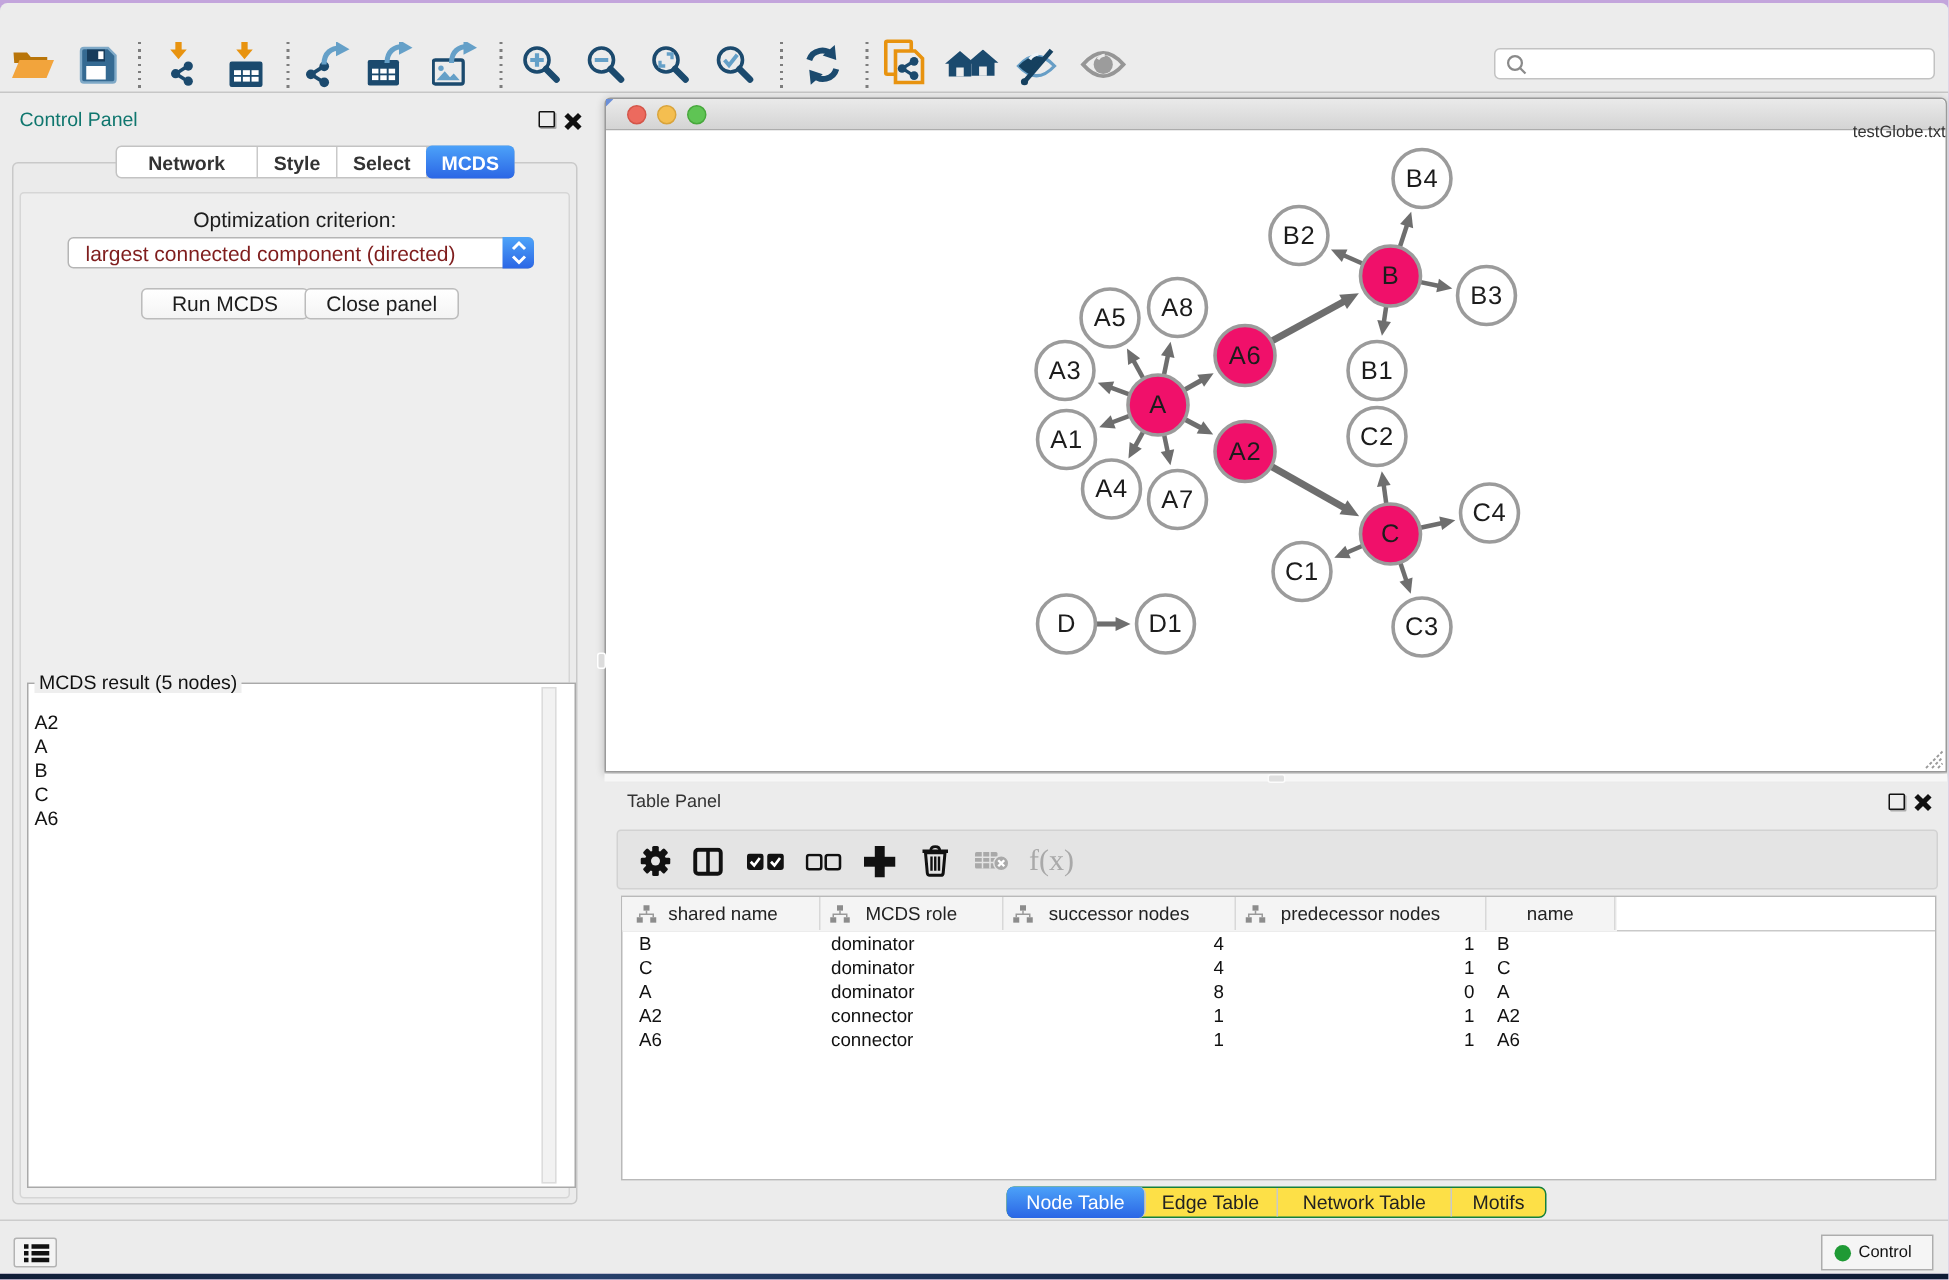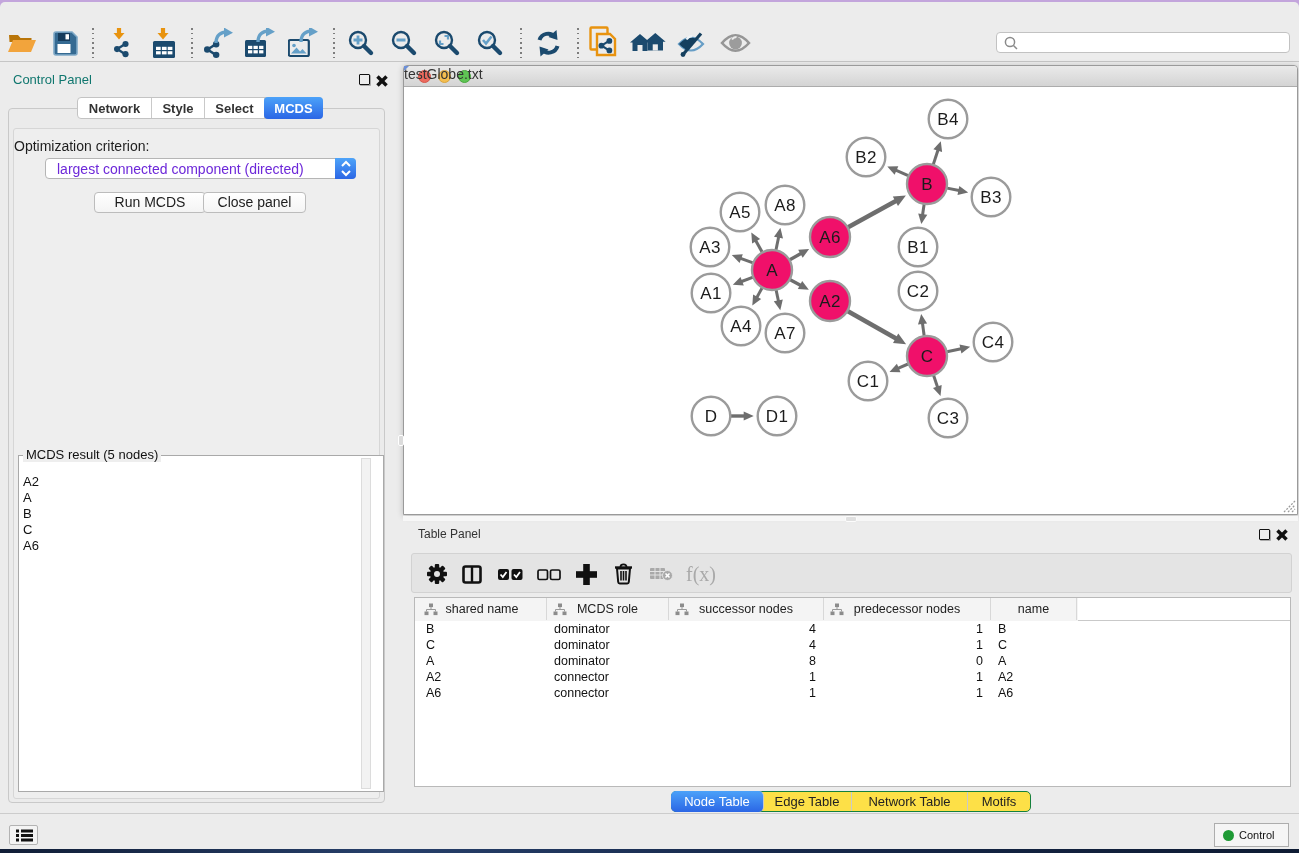--- a/index.html
+++ b/index.html
@@ -12,22 +12,22 @@
 .toolbar{position:absolute;left:0;top:23px;width:100%;height:37px;background:#ececec;border-bottom:1px solid #c6c6c6}
 .tsep{position:absolute;top:3px;height:31px;width:2px;background:repeating-linear-gradient(#7d7d7d 0 1.6px,rgba(0,0,0,0) 1.6px 4.8px)}
 .searchbox{position:absolute;left:996px;top:7px;width:294px;height:21px;background:#fff;border:1px solid #c2c2c2;border-radius:4px}
 .ctltitle{position:absolute;left:13px;top:70px;font-size:13px;color:#0f766e}
 .tabs{position:absolute;display:flex;background:#fff;border:1px solid #c3c3c3;border-radius:4px;height:22px;font-size:13px;font-weight:bold;color:#333;z-index:3}
 .tabs div{display:flex;align-items:center;justify-content:center;border-right:1px solid #c9c9c9;height:100%}
 .tabs div:last-child{border-right:none}
 .tabs .sel{background:linear-gradient(#4ca2f9,#2b66e5);color:#fff;border-radius:4px;margin:-1px;height:22px;border-right:none}
 .panelbox{position:absolute;left:8px;top:106px;width:377px;height:695px;background:#ebebeb;border:1px solid #c9c9c9;border-radius:4px}
 .panelin{position:absolute;left:4px;top:19px;width:367px;height:671px;background:#eeeeee;border:1px solid #d6d6d6;border-radius:3px}
-.optlabel{position:absolute;left:0;top:9px;width:100%;font-size:14px;color:#1d1d1d}
-.dropdown{position:absolute;left:31px;top:29px;width:311px;height:21px;background:#fff;border:1px solid #b5b5b5;border-radius:4px;font-size:14px;color:#6d28d9}
+.optlabel{position:absolute;left:0;top:9px;width:100%;text-align:center;font-size:14px;color:#1d1d1d}
+.dropdown{position:absolute;left:31px;top:29px;width:311px;height:21px;background:#fff;border:1px solid #b5b5b5;border-radius:4px;font-size:14px;color:#7f1d1d}
 .dropstep{position:absolute;right:-1px;top:-1px;width:21px;height:21px;background:linear-gradient(#4ea4f9,#2b66e5);border-radius:0 4px 4px 0}
 .btn{position:absolute;height:21px;background:linear-gradient(#ffffff,#f4f4f4);border:1px solid #bcbcbc;border-radius:4px;font-size:14px;color:#1d1d1d;text-align:center;line-height:19px}
 .fieldset{position:absolute;left:4px;top:326px;width:366px;height:337px;border:1px solid #a9a9a9;background:#fff}
 .legend{position:absolute;left:4px;top:-9px;background:#eeeeee;padding:0 3px;font-size:13px;color:#111}
 .mlist{position:absolute;left:4px;top:18px;font-size:13px;color:#111;line-height:16px}
 .scrolltrack{position:absolute;right:12px;top:2px;width:10px;height:331px;background:#f2f2f2;border:1px solid #dcdcdc}
 .statusbar{position:absolute;left:0;top:811px;width:100%;height:36px;background:#ececec;border-top:1px solid #cccccc}
 .listbtn{position:absolute;left:9px;top:11px;width:29px;height:20px;background:#f4f4f4;border:1px solid #b3b3b3;border-radius:2px}
 .membtn{position:absolute;left:1214px;top:9px;width:75px;height:24px;background:#f5f5f5;border:1px solid #adadad;font-size:11px;color:#111}
 .netwin{position:absolute;left:403px;top:63px;width:895px;height:450px;background:#fff;border:1px solid #9a9a9a;border-radius:4px 4px 0 0;box-shadow:0 1px 6px rgba(0,0,0,0.22)}
@@ -204,21 +204,21 @@
     </div>
     <div class="ctltitle">Control Panel</div>
     <div class="abs" style="left:359px;top:72px;width:11px;height:11px;border:1.8px solid #111;border-radius:1px;box-shadow:1px 1px 0 #aaa"></div>
     <svg class="abs" style="left:376px;top:73px" width="12" height="12">
       <g transform="translate(6,6)">
         <rect x="-6.4" y="-1.7" width="12.8" height="3.4" fill="#111" transform="rotate(45)"></rect>
         <rect x="-6.4" y="-1.7" width="12.8" height="3.4" fill="#111" transform="rotate(-45)"></rect>
       </g>
     </svg>
     <div class="tabs" style="left:77px;top:95px">
-      <div style="width:74px">Network</div>
+      <div style="width:94px">Network</div>
       <div style="width:53px">Style</div>
       <div style="width:60px">Select</div>
       <div class="sel" style="width:59px">MCDS</div>
     </div>
     <div class="panelbox">
       <div class="panelin">
         <div class="optlabel">Optimization criterion:</div>
         <div class="dropdown">
           <span class="abs" style="left:11px;top:2px">largest connected component (directed)</span>
           <div class="dropstep">
@@ -238,21 +238,21 @@
       </div>
     </div>
     <div class="netwin">
       <div class="nettitle">
         <svg class="abs" style="left:0;top:0" width="5" height="5">
           <path d="M0,0 h5 L0,5 Z" fill="#6b8fd8"></path>
         </svg>
         <div class="tl" style="left:14px;top:4px;background:#ec6a5e;border:0.5px solid #d45549"></div>
         <div class="tl" style="left:34px;top:4px;background:#f4be50;border:0.5px solid #d9a43b"></div>
         <div class="tl" style="left:54px;top:4px;background:#5fc454;border:0.5px solid #47a83c"></div>
-        <div style="position:absolute;top:0;width:100%;text-align:left;font-size:14px;color:#333">testGlobe.txt</div>
+        <div style="position:absolute;top:16px;width:100%;text-align:right;font-size:11px;color:#333">testGlobe.txt</div>
       </div>
       <svg class="abs" style="right:1px;bottom:1px" width="13" height="13">
         <line x1="1" y1="12" x2="12" y2="1" stroke="#9a9a9a" stroke-width="1.3" stroke-dasharray="2,1.4"></line>
         <line x1="5" y1="12" x2="12" y2="5" stroke="#9a9a9a" stroke-width="1.3" stroke-dasharray="2,1.4"></line>
         <line x1="9" y1="12" x2="12" y2="9" stroke="#9a9a9a" stroke-width="1.3" stroke-dasharray="2,1.4"></line>
       </svg>
     </div>
     <div class="abs" style="left:398px;top:433px;width:6px;height:11px;background:#dcdcdc;border:1px solid #fff;border-radius:2px"></div>
     <div class="abs" style="left:403px;top:514px;width:895px;height:5px;background:#f7f7f7"></div>
     <div class="abs" style="left:845px;top:514px;width:12px;height:6px;background:#e0e0e0;border:1px solid #fcfcfc;border-radius:2px"></div>

